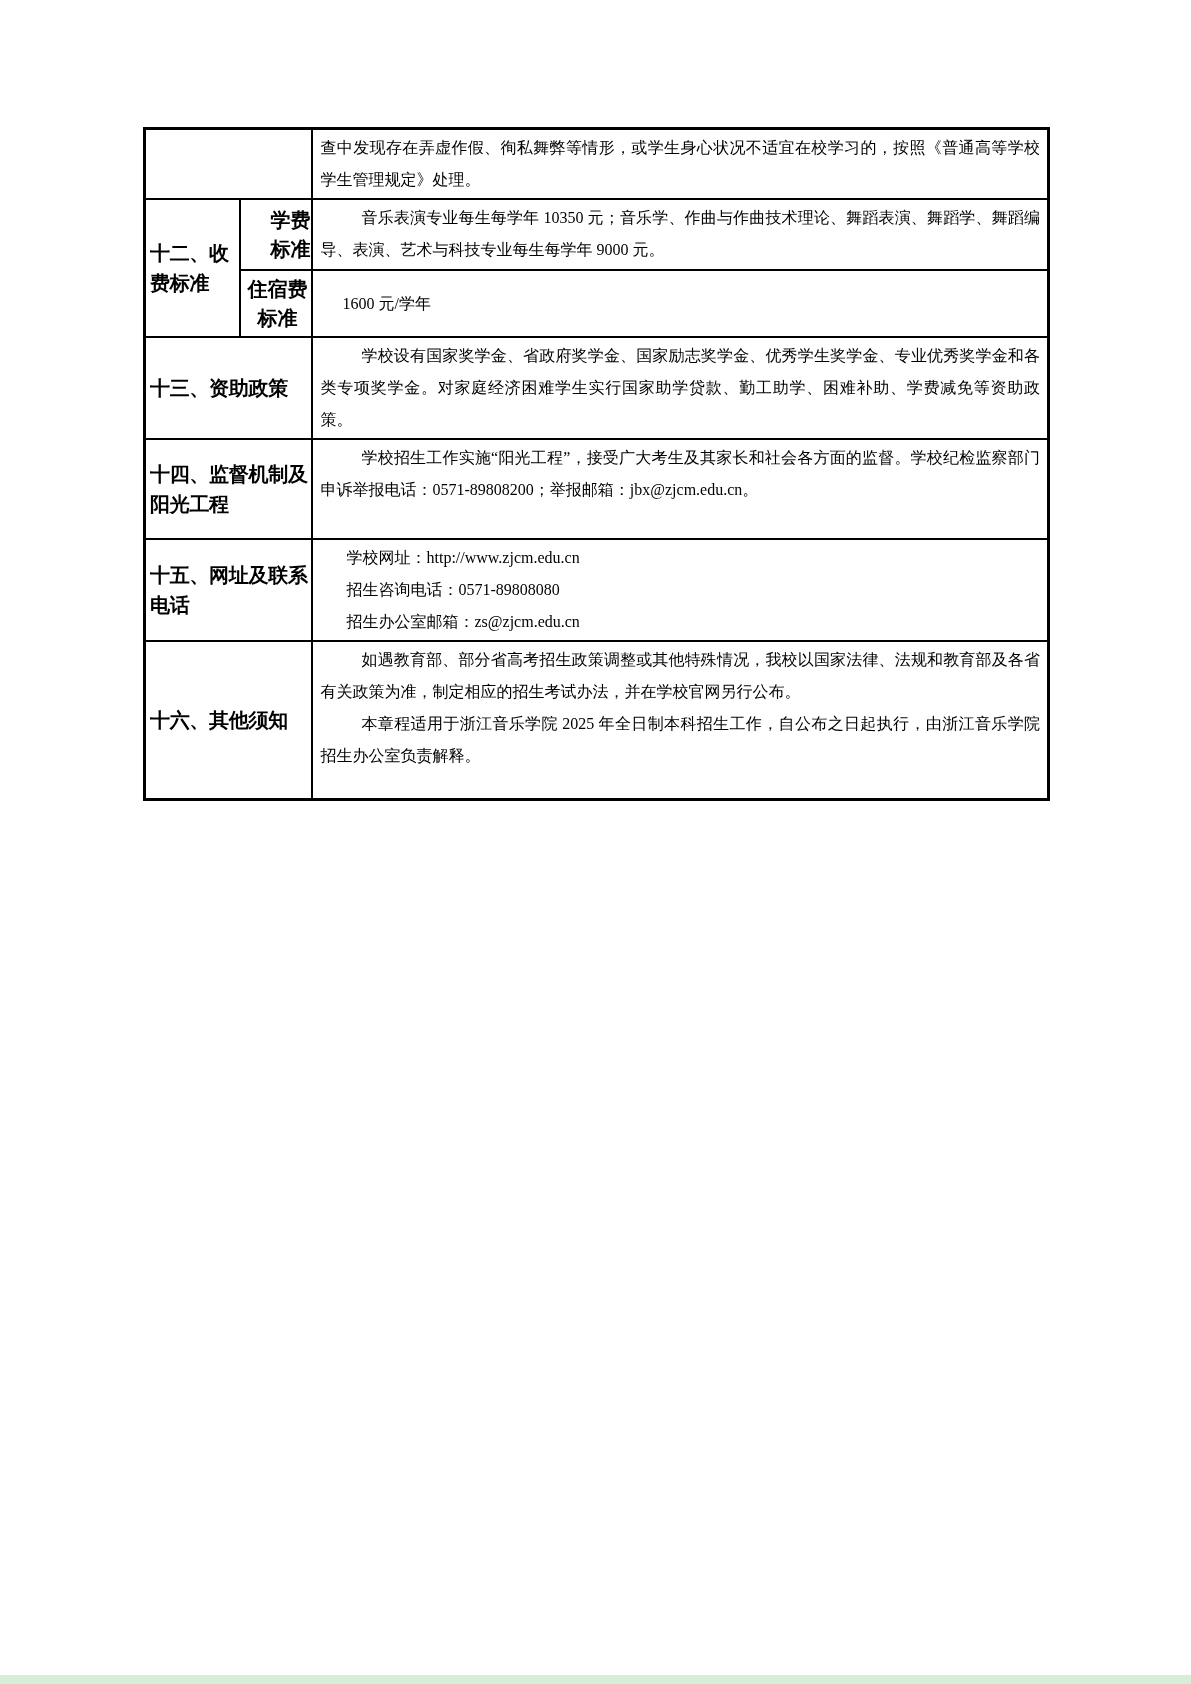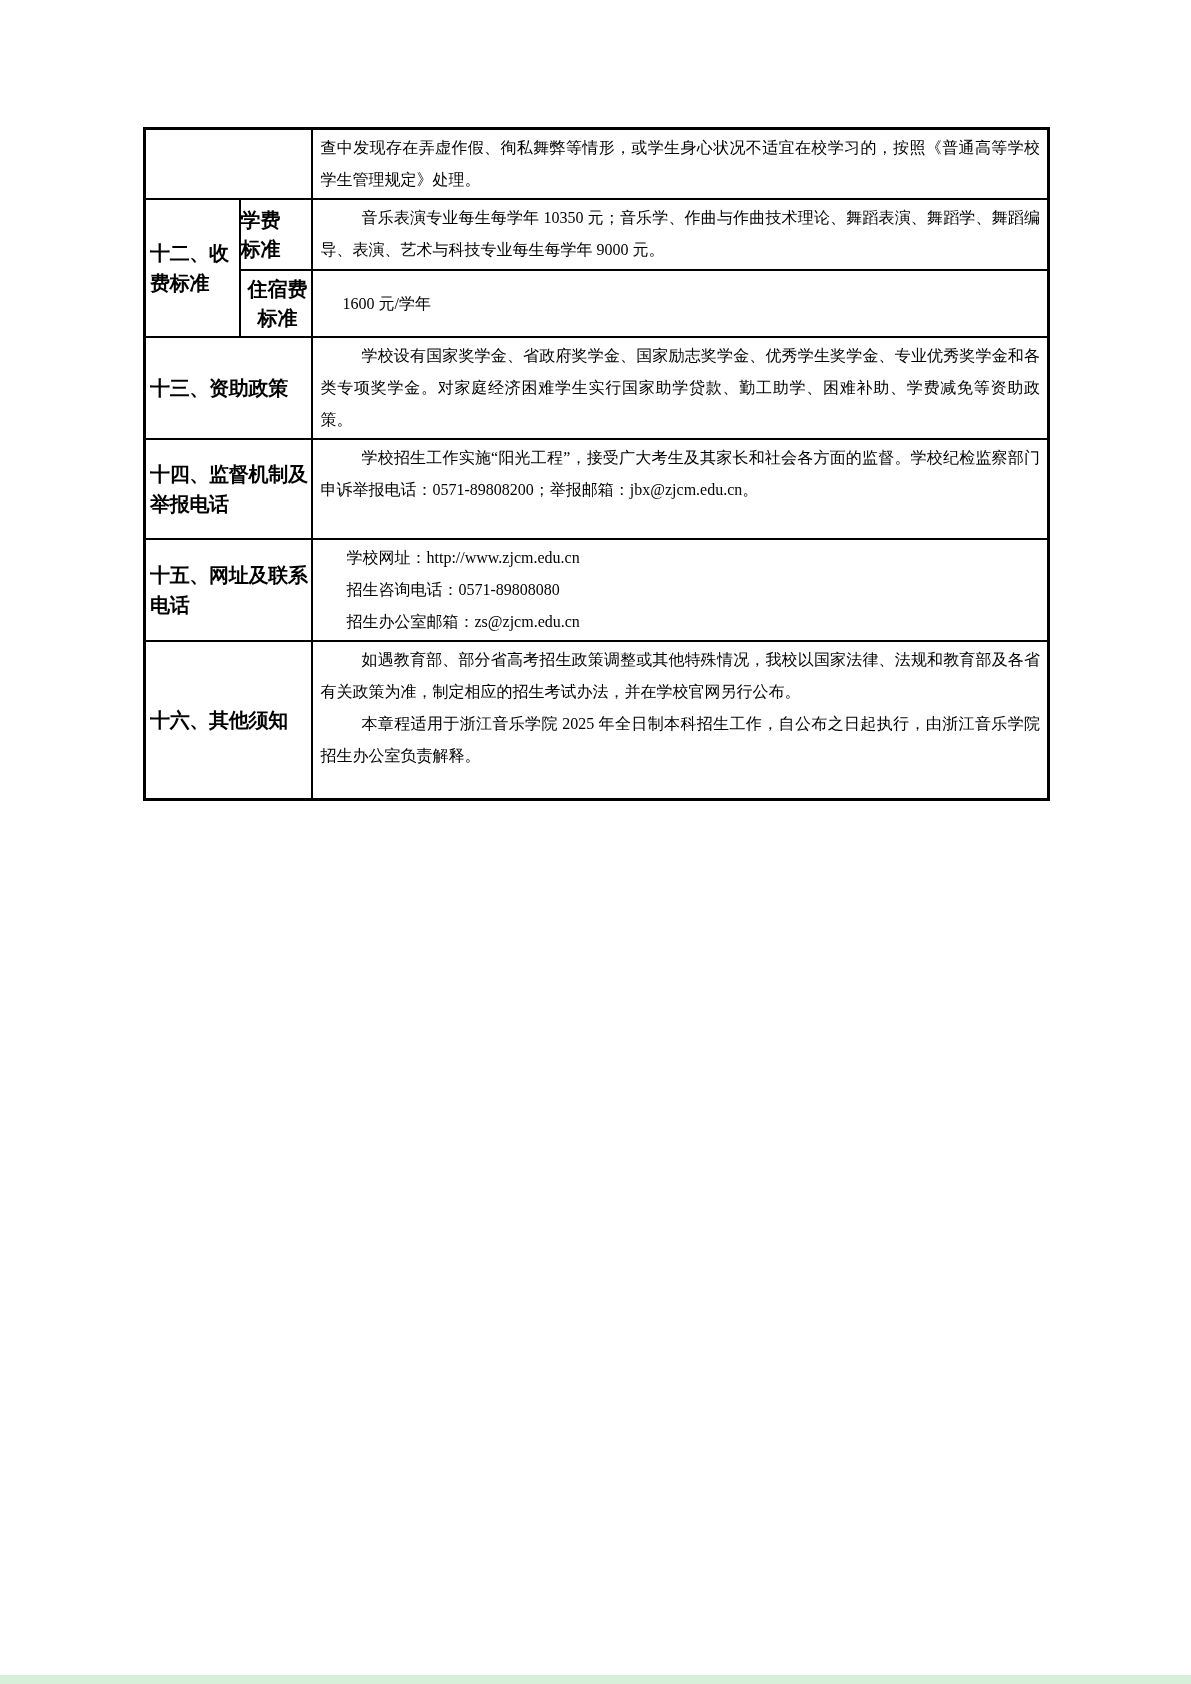--- a/index.html
+++ b/index.html
@@ -19,21 +19,21 @@
 
   
   td.lbl {
     font-weight:bold; font-size:20px; line-height:30px;
     vertical-align:middle; padding-left:4px; letter-spacing:-0.3px;
     font-family:"Liberation Sans", sans-serif;
     border-radius:11px;
   }
   td.sublbl {
     font-weight:bold; font-size:20px; line-height:29px;
-    vertical-align:middle; text-align:left;
+    vertical-align:middle; text-align:right;
     font-family:"Liberation Sans", sans-serif;
   }
   td.sublbl.leftish { text-align:center; padding-left:4px; }
 
   
   td.ct {
     vertical-align:top; font-size:16px; line-height:32px;
     padding:2px 7px 2px 8px;
   }
   td.ct.mid { vertical-align:middle; padding-left:30px; }
@@ -109,21 +109,21 @@
           <div>十三、资助政策</div>
         </td>
         <td class="ct">
           <div class="para indent">学校设有国家奖学金、省政府奖学金、国家励志奖学金、优秀学生奖学金、专业优秀奖学金和各类专项奖学金。对家庭经济困难学生实行国家助学贷款、勤工助学、困难补助、学费减免等资助政策。</div>
         </td>
       </tr>
 
       <tr class="r4">
         <td class="lbl" colspan="2">
           <div>十四、监督机制及</div>
-          <div>举报电话</div>
+          <div>阳光工程</div>
         </td>
         <td class="ct">
           <div class="para indent">学校招生工作实施“阳光工程”，接受广大考生及其家长和社会各方面的监督。学校纪检监察部门申诉举报电话：0571-89808200；举报邮箱：jbx@zjcm.edu.cn。</div>
         </td>
       </tr>
 
       <tr class="r5">
         <td class="lbl" colspan="2">
           <div>十五、网址及联系</div>
           <div>电话</div>

